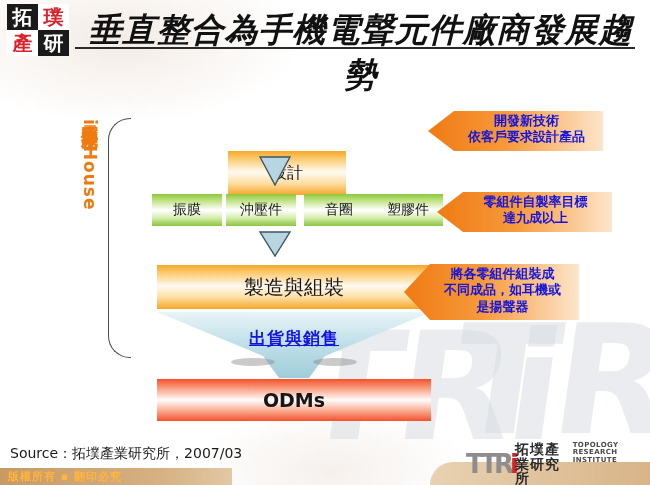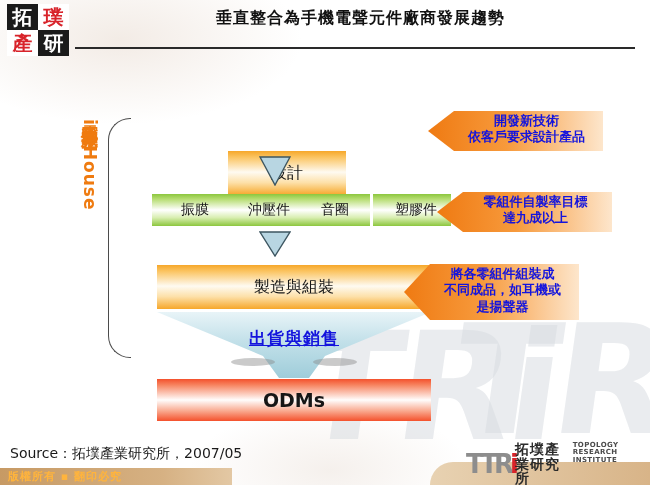--- a/index.html
+++ b/index.html
@@ -42,23 +42,24 @@
     font-size:20px;font-weight:bold;line-height:1;
     font-family:"DejaVu Sans","Liberation Sans",sans-serif;
   }
   #logo .c1{background:#1a1a1a;color:#ffffff;}
   #logo .c2{background:#ffffff;color:#d8232a;}
   #logo .c3{background:#ffffff;color:#d8232a;}
   #logo .c4{background:#1a1a1a;color:#ffffff;}
 
   #title{
     position:absolute;left:88px;top:8px;width:545px;
-    font-size:16px;font-weight:bold;color:#111;
+    font-size:33px;font-weight:bold;color:#111;
     letter-spacing:1px;text-align:center;
     font-family:"DejaVu Serif","Liberation Serif",serif;
+    font-style:italic;
   }
   #title-rule{
     position:absolute;left:75px;top:47px;width:560px;height:2px;
     background:#2a2a2a;
   }
 
   
   #vlabel{
     position:absolute;left:72px;top:112px;width:26px;height:245px;
     color:#ef7b10;font-weight:bold;font-size:17px;line-height:1.02;
@@ -80,34 +81,33 @@
     position:absolute;
     display:flex;align-items:center;justify-content:center;
     text-align:center;color:#161616;
     font-family:"DejaVu Sans","Liberation Sans",sans-serif;
   }
   .box-orange{
     background:linear-gradient(to bottom,#f6a72a 0%,#fbc461 14%,#fefaf1 48%,#fde0a8 72%,#f6a72a 100%);
   }
   .box-green{
     background:linear-gradient(to bottom,#8cc63e 0%,#b6dd72 16%,#ffffff 50%,#d8eeb0 74%,#8cc63e 100%);
-    padding-left:8px;
   }
   .box-red{
     background:linear-gradient(to bottom,#f4512c 0%,#f7835f 14%,#fffdfc 50%,#f9a98f 76%,#f4512c 100%);
   }
 
   #box-design{left:228px;top:107px;width:118px;height:44px;font-size:16px;margin-top:44px;}
-  #box-mfg{left:157px;top:265px;width:274px;height:44px;font-size:16px;}
+  #box-mfg{left:157px;top:265px;width:274px;height:44px;font-size:20px;}
   #box-odm{left:157px;top:379px;width:274px;height:42px;font-size:19px;font-weight:bold;}
 
   .box-part{top:194px;width:70px;height:32px;font-size:14px;}
   #part-0{left:152px;}
   #part-1{left:226px;}
-  #part-2{left:292px;text-align:center;}
+  #part-2{left:304px;text-align:center;}
   #part-3{left:373px;text-align:right;}
 
   
   .tri{position:absolute;}
   .tri svg{display:block;}
   #tri-1{left:259px;top:156px;}
   #tri-2{left:259px;top:231px;}
 
   
   #funnel{position:absolute;left:157px;top:312px;width:274px;height:66px;}
@@ -278,21 +278,21 @@
         <polygon points="0,30 26,2 175,2 175,58 26,58" fill="url(#cg2)"></polygon>
       </svg>
     </div>
     <div class="ctext">
       <div>將各零組件組裝成</div>
       <div>不同成品，如耳機或</div>
       <div>是揚聲器</div>
     </div>
   </div>
 
-  <div id="source">Source：拓墣產業研究所，2007/05</div>
+  <div id="source">Source：拓墣產業研究所，2007/03</div>
   <div id="footer-swoosh"></div>
   <div id="copybar">版權所有 ▪ 翻印必究</div>
   <div id="tri-logo">
     <div id="tri-mark"><span>TTR</span><span class="i">i</span></div>
     <div id="tri-names">
       <div id="tri-cn">拓墣產業研究所</div>
       <div id="tri-en">TOPOLOGY RESEARCH INSTITUTE</div>
     </div>
   </div>
 

